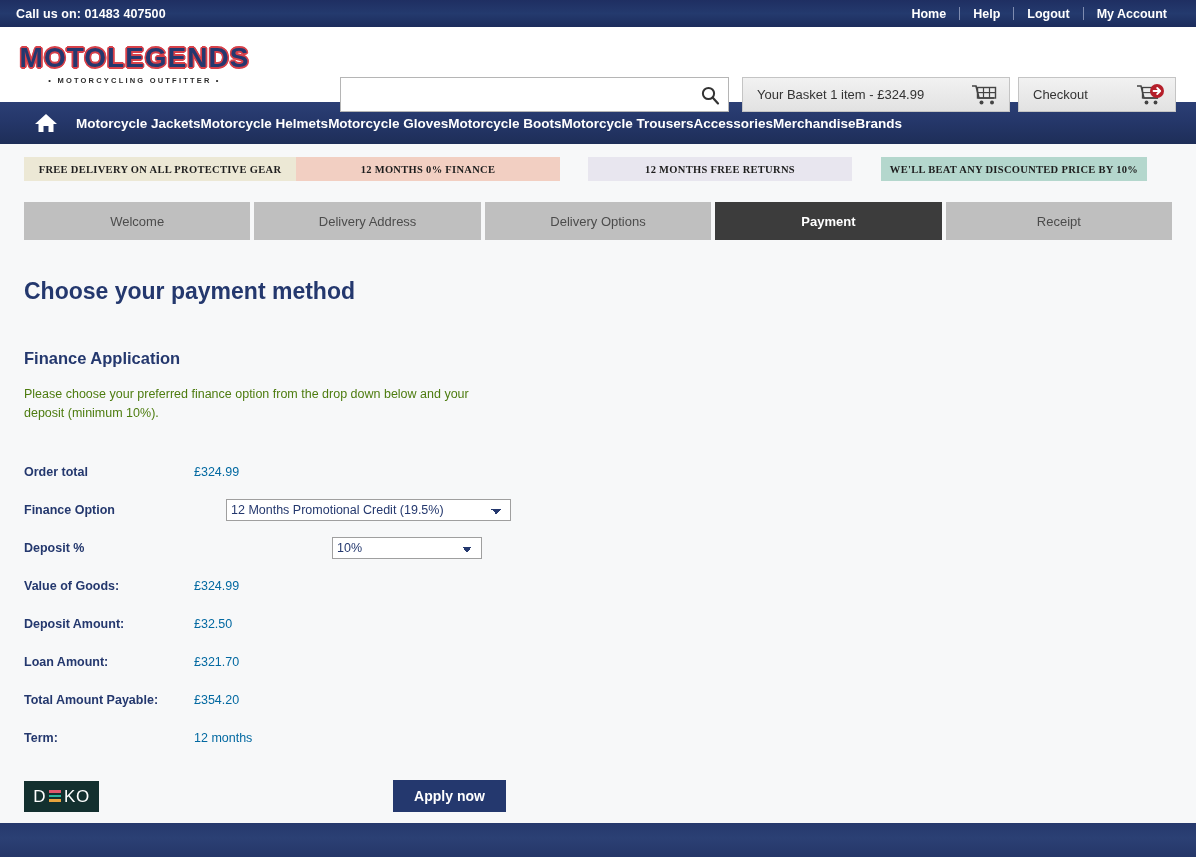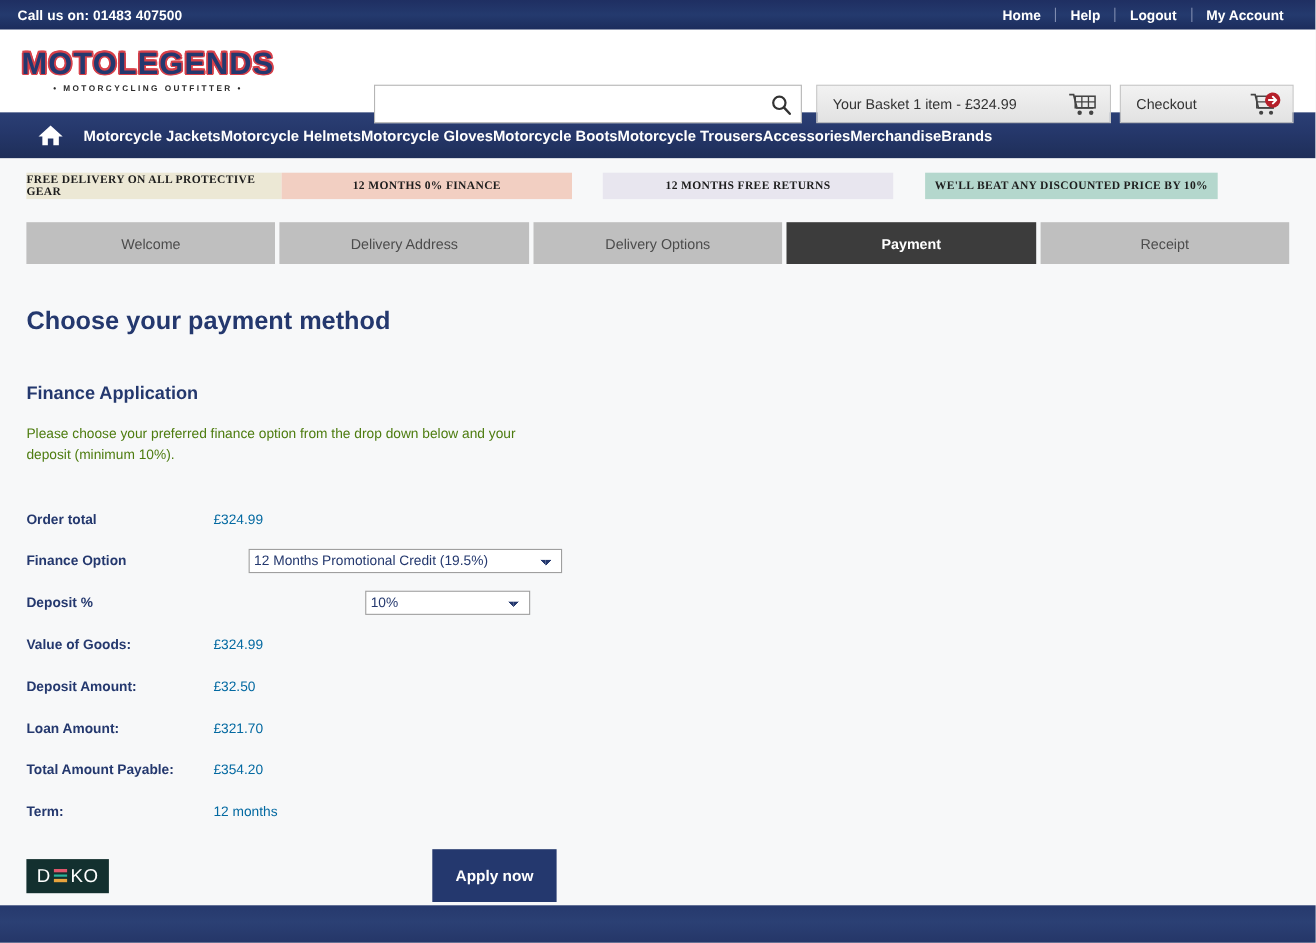--- a/index.html
+++ b/index.html
@@ -136,21 +136,21 @@
   .promo {
     height: 24px;
     display: flex; align-items: center; justify-content: center;
     font-family: "Liberation Serif", serif;
     font-weight: bold;
     font-size: 10.5px;
     letter-spacing: .3px;
     color: #1d1d1d;
     text-transform: uppercase;
   }
-  .promo.p1 { width: 232px; background: #ece8d5; margin-left: 0; }
+  .promo.p1 { width: 272px; background: #ece8d5; margin-left: 0; }
   .promo.p2 { width: 264px; background: #f2cfc2; }
   .promo.p3 { width: 264px; background: #e8e6ef; margin-left: 28px; }
   .promo.p4 { width: 266px; background: #b4d7cd; margin-left: 29px; }
 
   
   .steps {
     display: flex;
     padding: 0 24px;
     margin-top: 8px;
     gap: 4px;
@@ -254,21 +254,21 @@
     line-height: 1;
   }
   .deko-e {
     display: flex; flex-direction: column; justify-content: center;
     gap: 2px; width: 12px; margin: 0 1px;
   }
   .deko-e span { display: block; height: 2.6px; width: 100%; }
 
   .apply-btn {
     margin-left: 294px;
-    width: 113px; height: 48px;
+    width: 113px; height: 32px;
     background: #24386e;
     color: #ffffff;
     border: 0;
     font-family: "Liberation Sans", sans-serif;
     font-weight: bold;
     font-size: 14px;
     cursor: pointer;
   }
 
   

